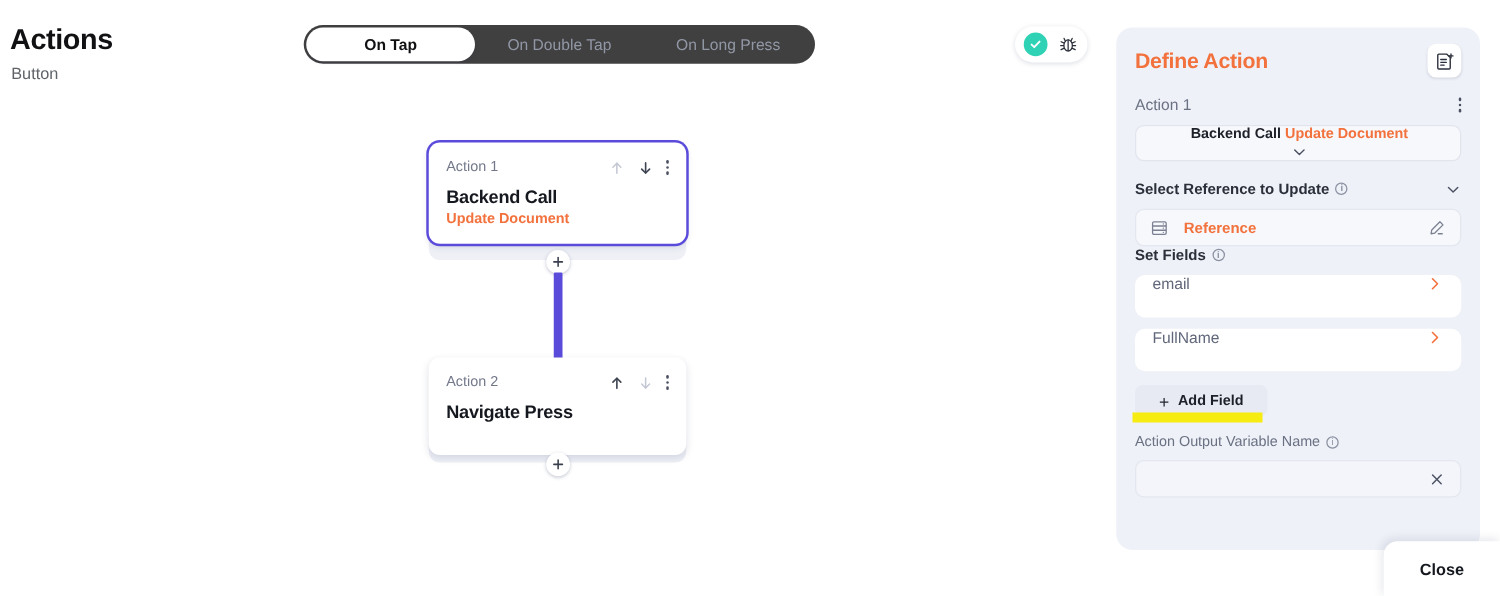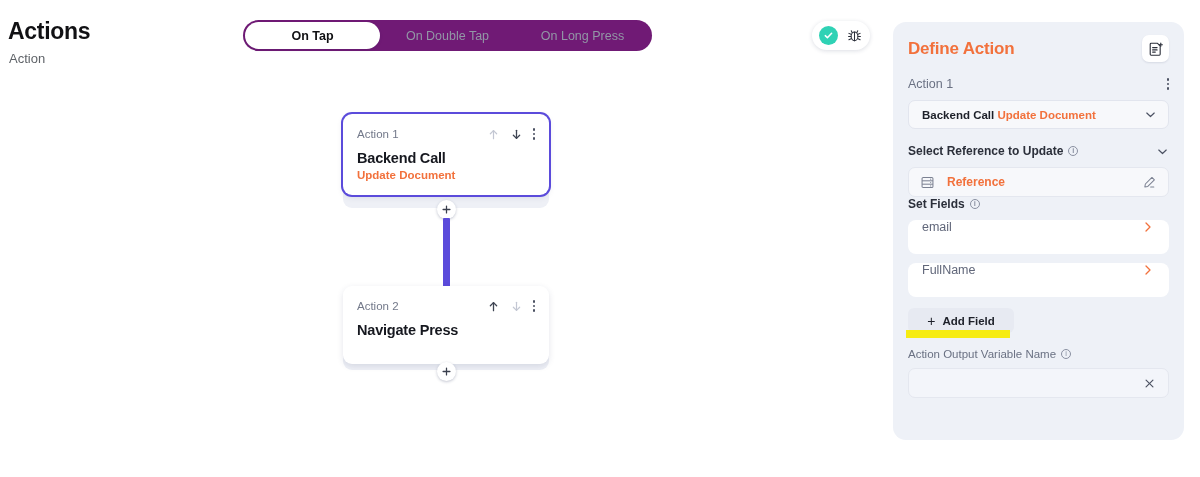--- a/index.html
+++ b/index.html
@@ -19,21 +19,21 @@
   }
   .page-subtitle {
     position: absolute; left: 9px; top: 51px;
     font-size: 13px; color: #5f6368;
   }
 
   
   .tabs {
     position: absolute; left: 243px; top: 20px;
     width: 409px; height: 31px;
-    background: #701a75; border-radius: 16px;
+    background: #404040; border-radius: 16px;
     display: flex; align-items: flex-start; padding: 2px;
   }
   .tab {
     flex: 1; height: 27px; border-radius: 14px;
     display: flex; align-items: center; justify-content: center;
     font-size: 12.5px; color: #9297a6; cursor: pointer; user-select: none;
   }
   .tab.active {
     background: #ffffff; color: #111114; font-weight: bold;
     box-shadow: 0 1px 3px rgba(30,40,90,.13);
@@ -115,21 +115,21 @@
   }
   .label-muted { font-size: 12.5px; color: #6a7183; }
   .label-strong { font-size: 12px; font-weight: bold; color: #2b2f3a; display:flex; align-items:center; gap:5px;}
   .dots-v { display: flex; flex-direction: column; gap: 2px; cursor: pointer; }
   .dots-v i { width: 2.5px; height: 2.5px; border-radius: 50%; background: #4b5162; display:block;}
 
   .select-box {
     margin-top: 8px; height: 29px; border-radius: 7px;
     background: #f7f8fb; border: 1px solid #e2e5ee;
     display: flex; align-items: center; justify-content: space-between;
-    padding: 0 11px 0 13px; cursor: pointer;
+    padding: 0 11px 0 13px; cursor: pointer; flex-direction: column;
   }
   .select-text { font-size: 11.5px; font-weight: bold; color: #1d2029; }
   .select-text em { font-style: normal; color: #f2713c; }
 
   .ref-box {
     margin-top: 8px; height: 30px; border-radius: 7px;
     background: #f7f8fb; border: 1px solid #e4e7ef;
     display: flex; align-items: center; padding: 0 11px 0 11px; cursor: pointer;
   }
   .ref-label { font-size: 12px; font-weight: bold; color: #f2713c; margin-left: 12px; flex: 1; }
@@ -174,21 +174,21 @@
     display: flex; align-items: center; justify-content: center;
   }
   .close-text { font-size: 13px; font-weight: bold; color: #16181f; cursor: pointer; }
 </style>
 </head>
 <body>
 
 <div class="page">
 
   <div class="page-title">Actions</div>
-  <div class="page-subtitle">Action</div>
+  <div class="page-subtitle">Button</div>
 
   <div class="tabs">
     <div class="tab active">On Tap</div>
     <div class="tab">On Double Tap</div>
     <div class="tab">On Long Press</div>
   </div>
 
   <div class="status-pill">
     <div class="check-circle">
       <svg width="11" height="11" viewBox="0 0 12 12" aria-hidden="true">
@@ -423,14 +423,17 @@
         <svg width="13" height="13" viewBox="0 0 14 14" aria-hidden="true">
           <g stroke="#4b5162" stroke-width="1.25" stroke-linecap="round">
             <line x1="3.3" y1="3.3" x2="10.7" y2="10.7"></line>
               <line x1="10.7" y1="3.3" x2="3.3" y2="10.7"></line>
           </g>
         </svg>
       </span>
     </div>
   </div>
 
+  <div class="close-bar">
+    <span class="close-text">Close</span>
+  </div>
 
 </div>
 
 </body></html>

